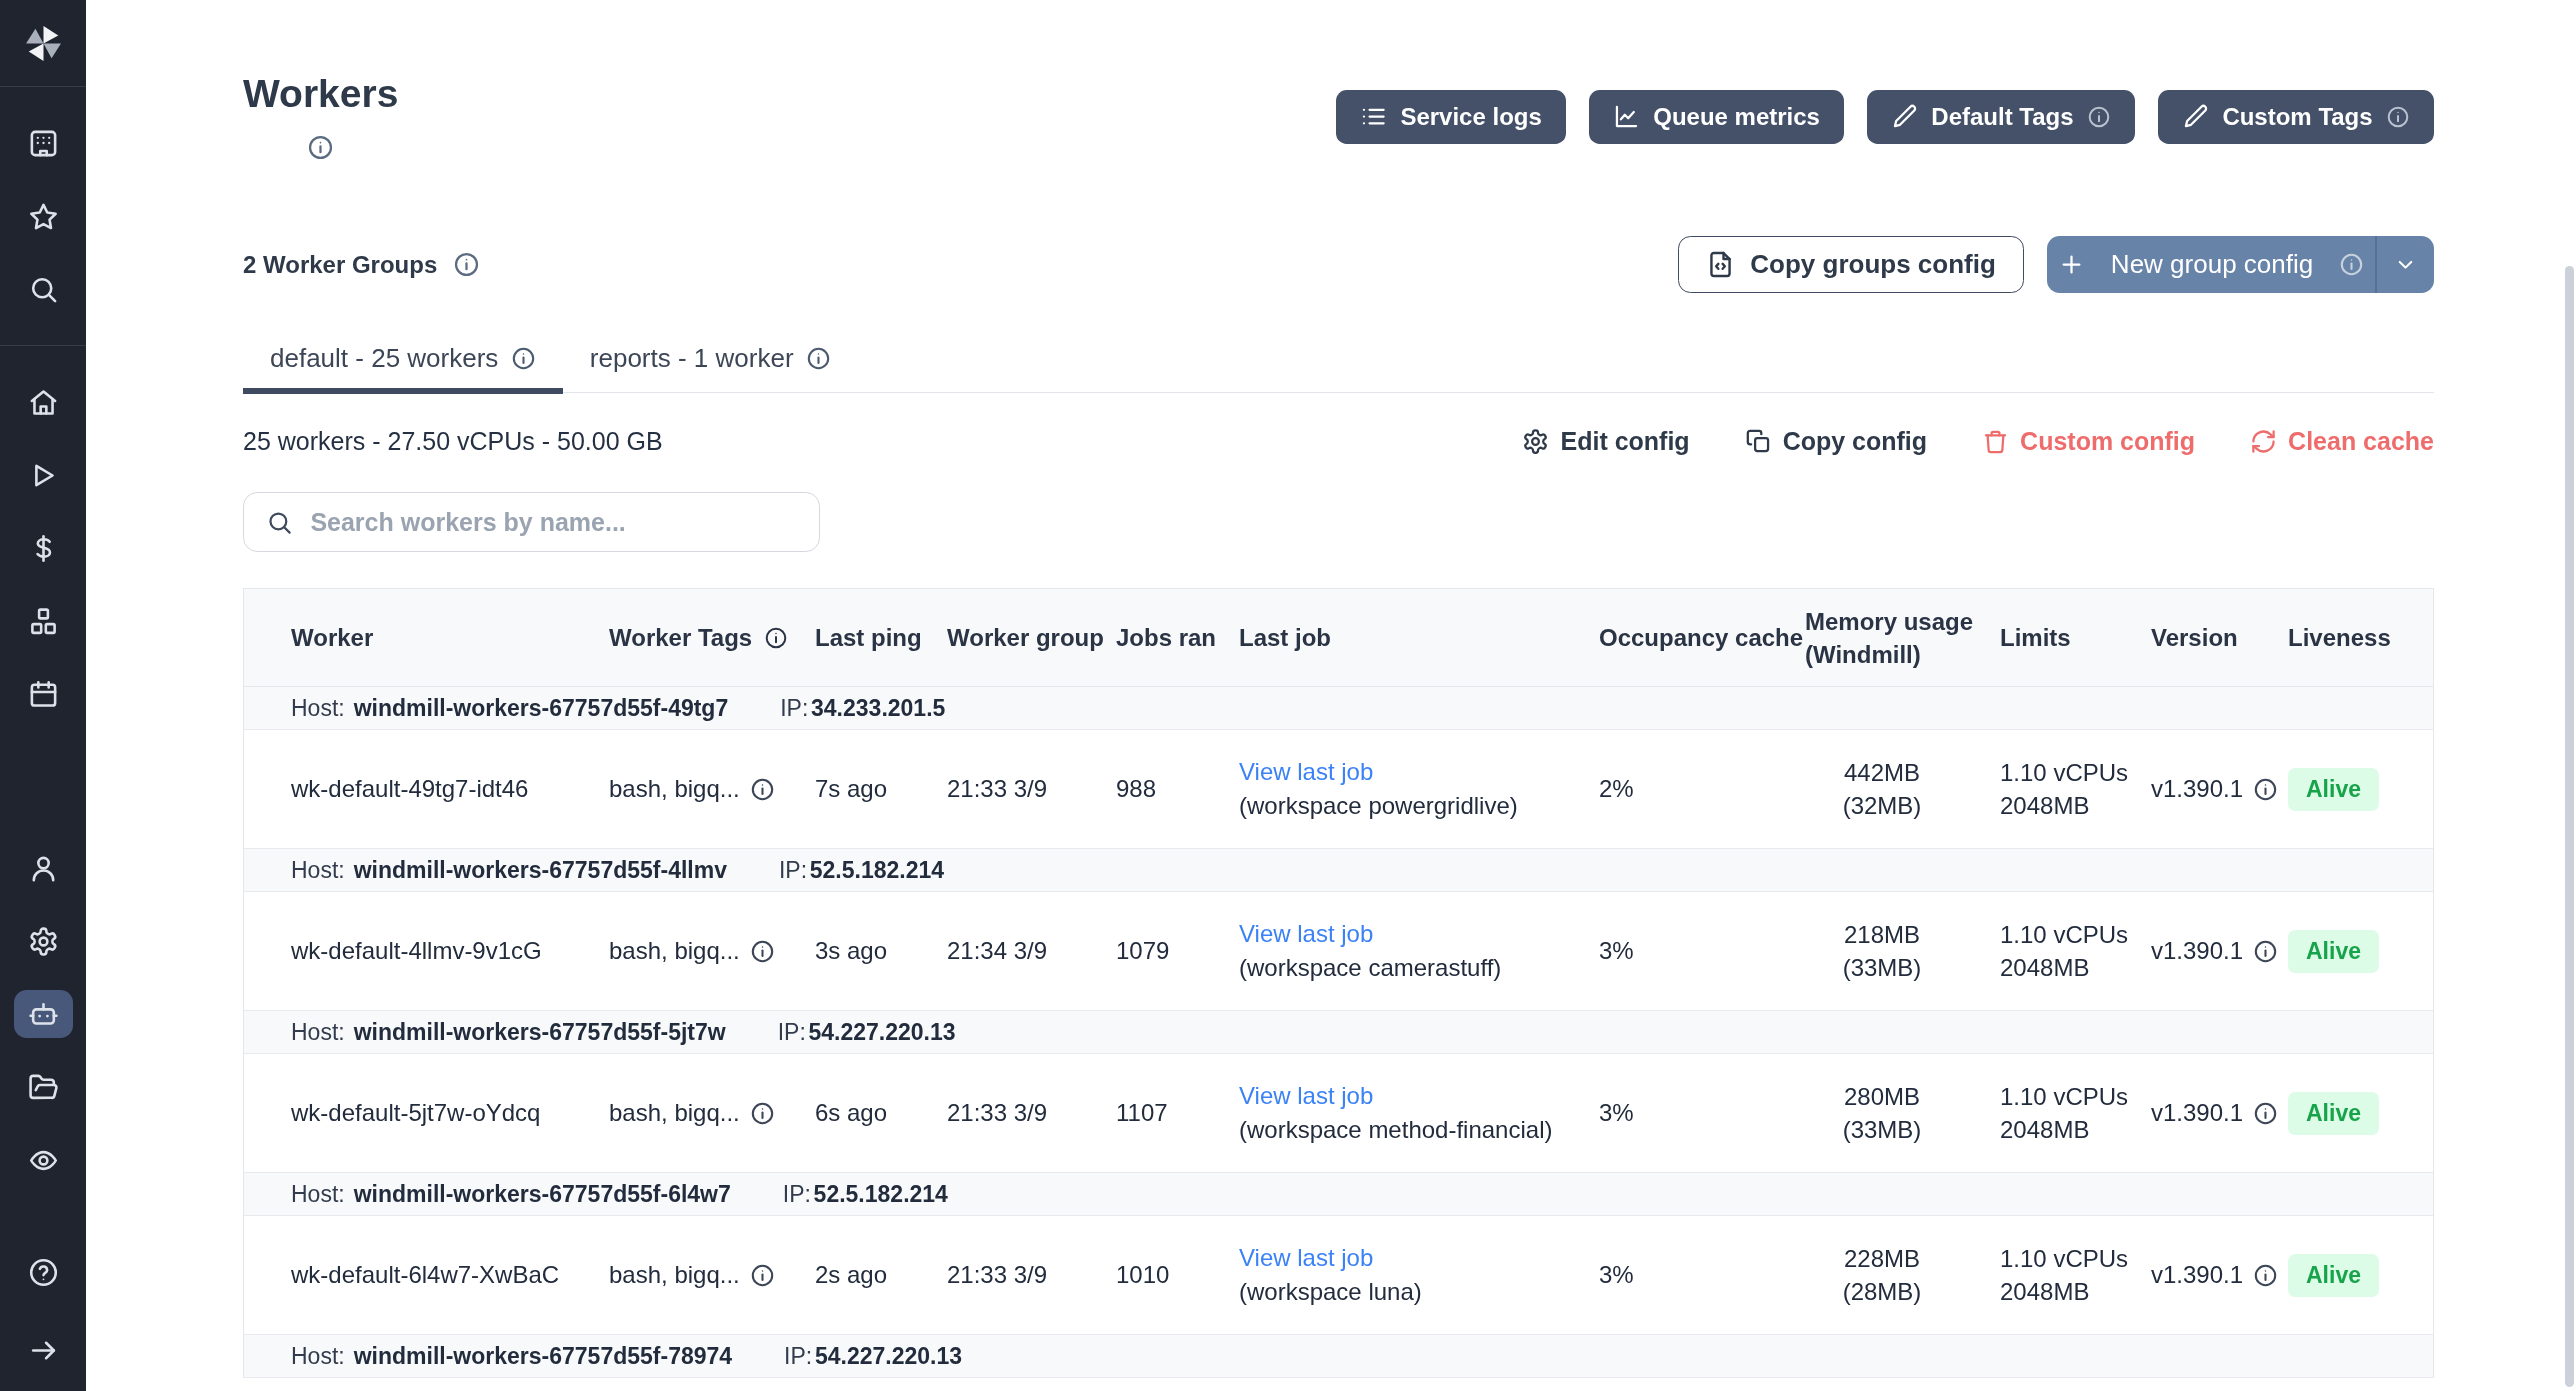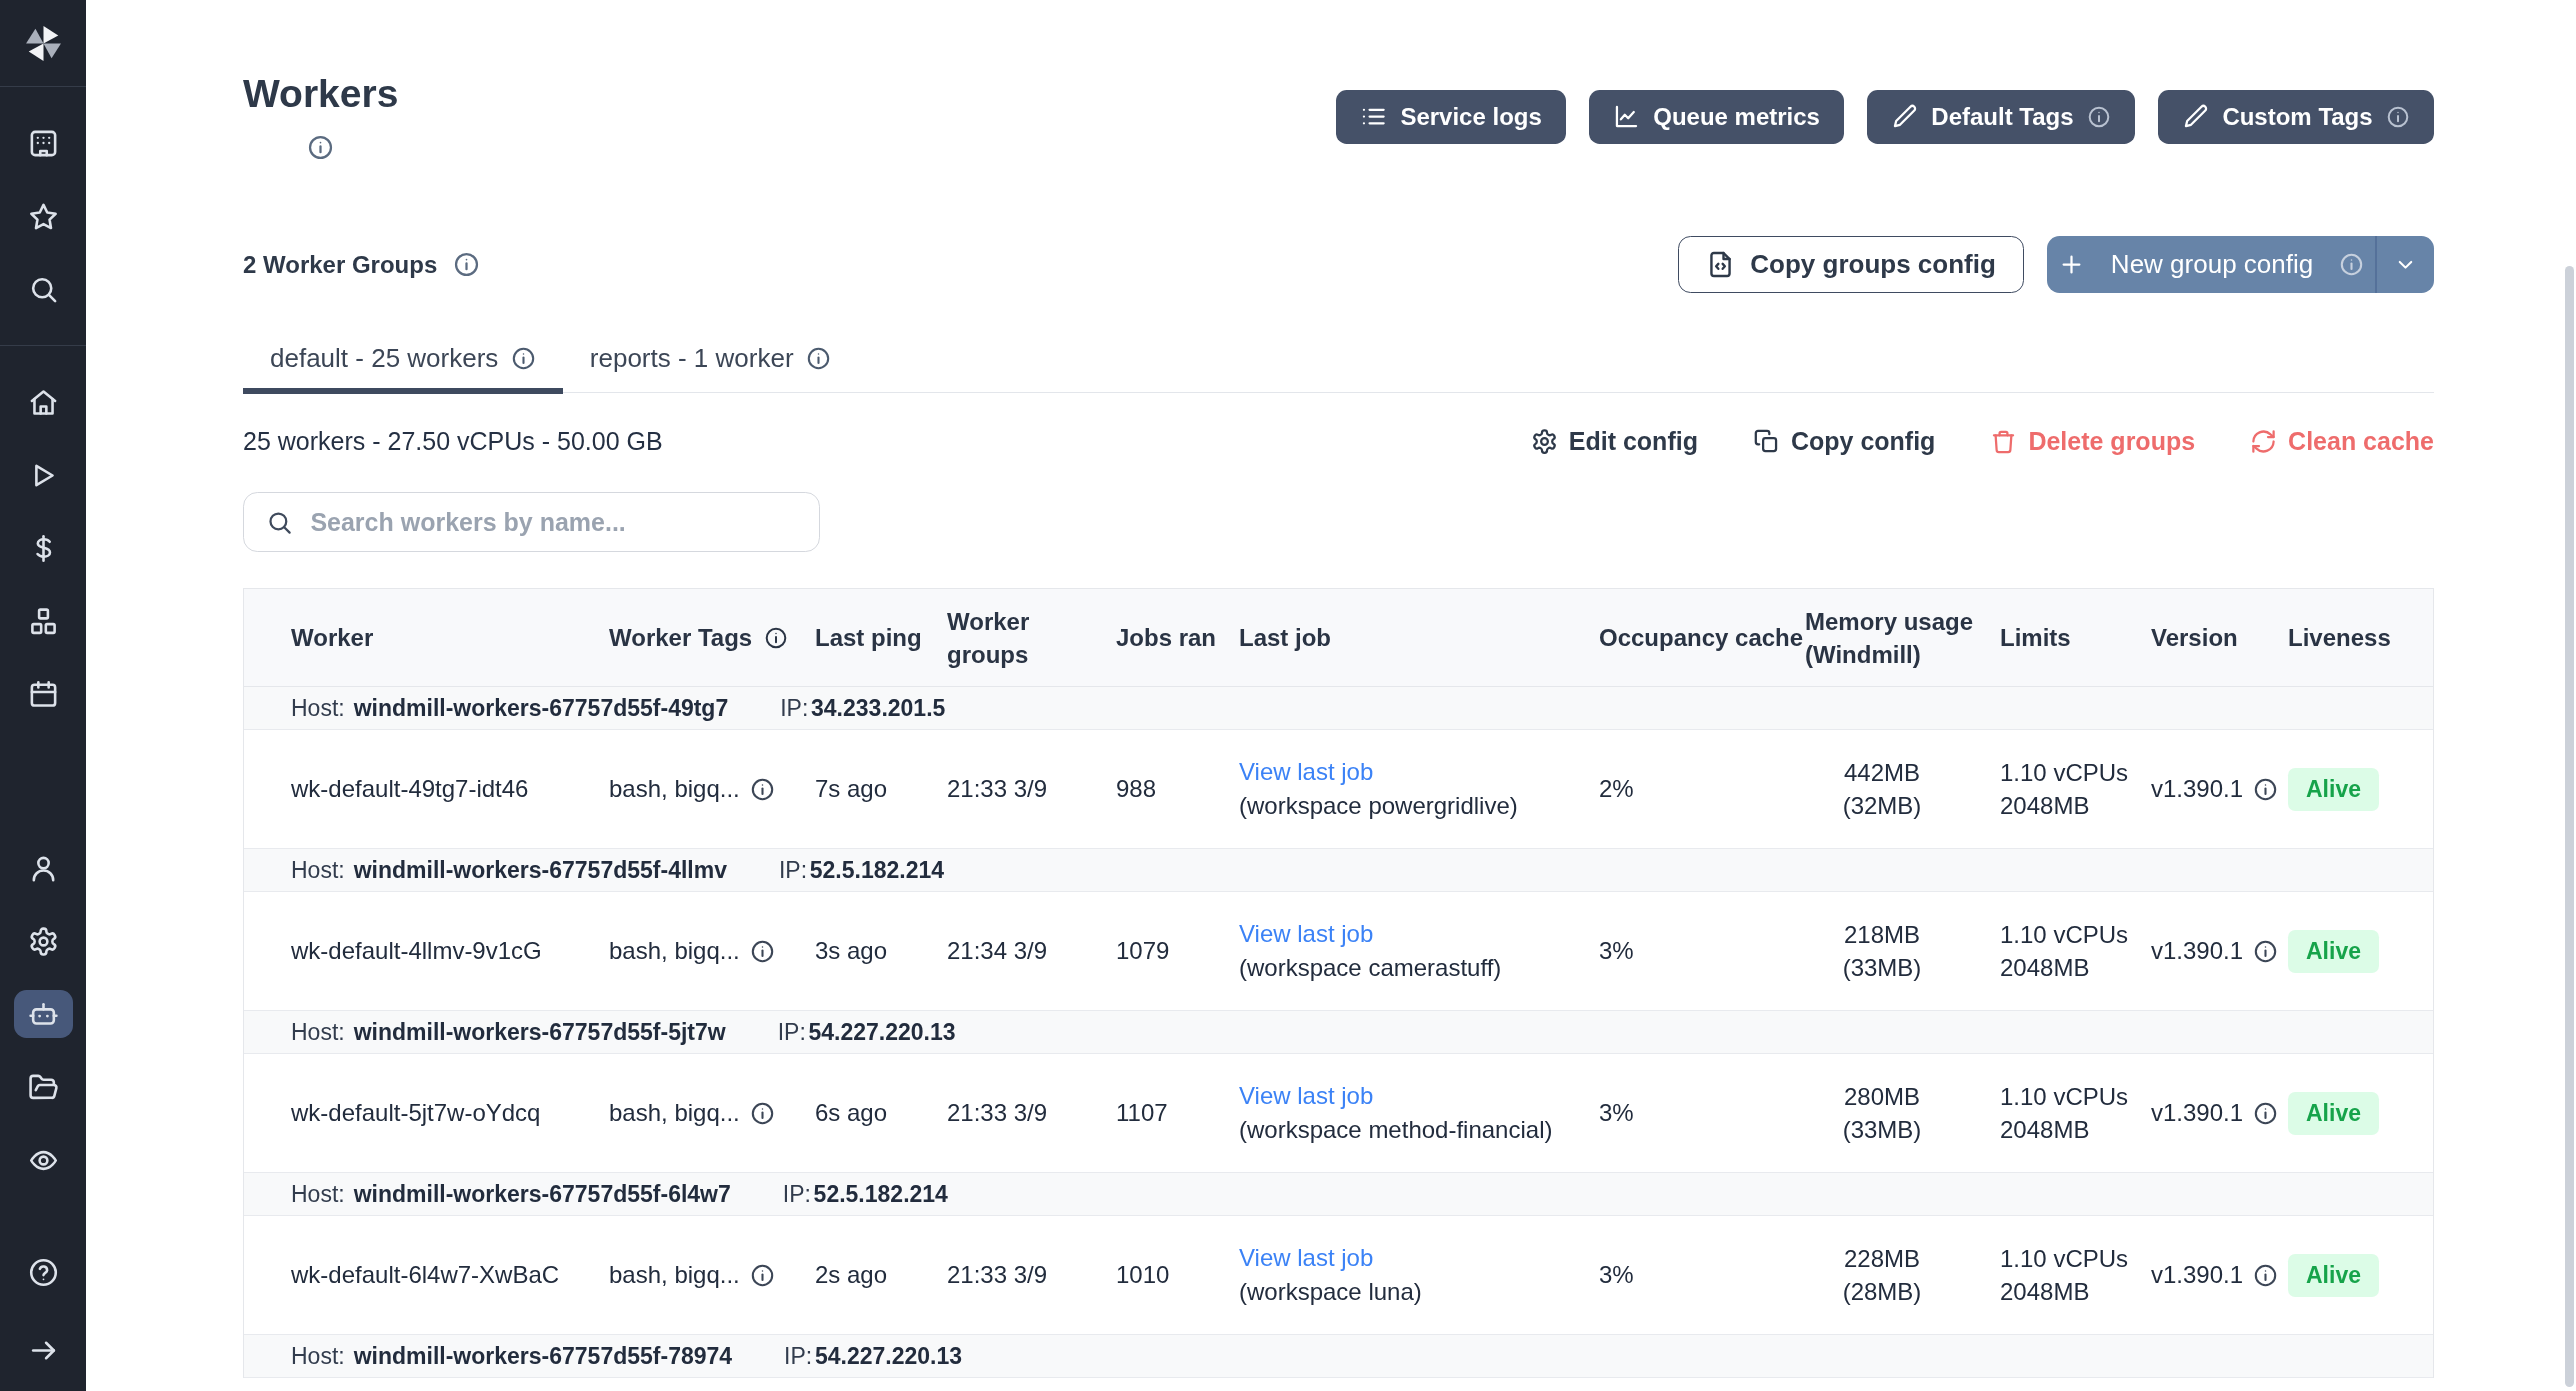--- a/index.html
+++ b/index.html
@@ -452,21 +452,21 @@
             <span>Copy config</span>
           </button>
           <button class="action danger">
             <span class="icon" style="display: inline-flex;">
               <svg viewBox="0 0 24 24" fill="none" stroke="currentColor" stroke-width="2" stroke-linecap="round" stroke-linejoin="round" width="100%" height="100%">
                 <path d="M3.5 6.5h17"></path>
                 <path d="M8.5 6.5V4.8a1.3 1.3 0 0 1 1.3-1.3h4.4a1.3 1.3 0 0 1 1.3 1.3v1.7"></path>
                 <path d="M19 6.5l-.9 13a2 2 0 0 1-2 1.9H7.9a2 2 0 0 1-2-1.9l-.9-13"></path>
               </svg>
             </span>
-            <span>Delete groups</span>
+            <span>Custom config</span>
           </button>
           <button class="action danger">
             <span class="icon" style="display: inline-flex;">
               <svg viewBox="0 0 24 24" fill="none" stroke="currentColor" stroke-width="2" stroke-linecap="round" stroke-linejoin="round" width="100%" height="100%">
                 <path d="M3 12a9 9 0 0 1 15.2-6.3L21 8"></path>
                 <path d="M21 3v5h-5"></path>
                 <path d="M21 12a9 9 0 0 1-15.2 6.3L3 16"></path>
                 <path d="M3 21v-5h5"></path>
               </svg>
             </span>
@@ -504,21 +504,21 @@
               </span>
             </div>
           </div>
           <div class="th">
             <div class="th-line">
               <span>Last ping</span>
             </div>
           </div>
           <div class="th">
             <div class="th-line">
-              <span>Worker groups</span>
+              <span>Worker group</span>
             </div>
           </div>
           <div class="th">
             <div class="th-line">
               <span>Jobs ran</span>
             </div>
           </div>
           <div class="th">
             <div class="th-line">
               <span>Last job</span>

